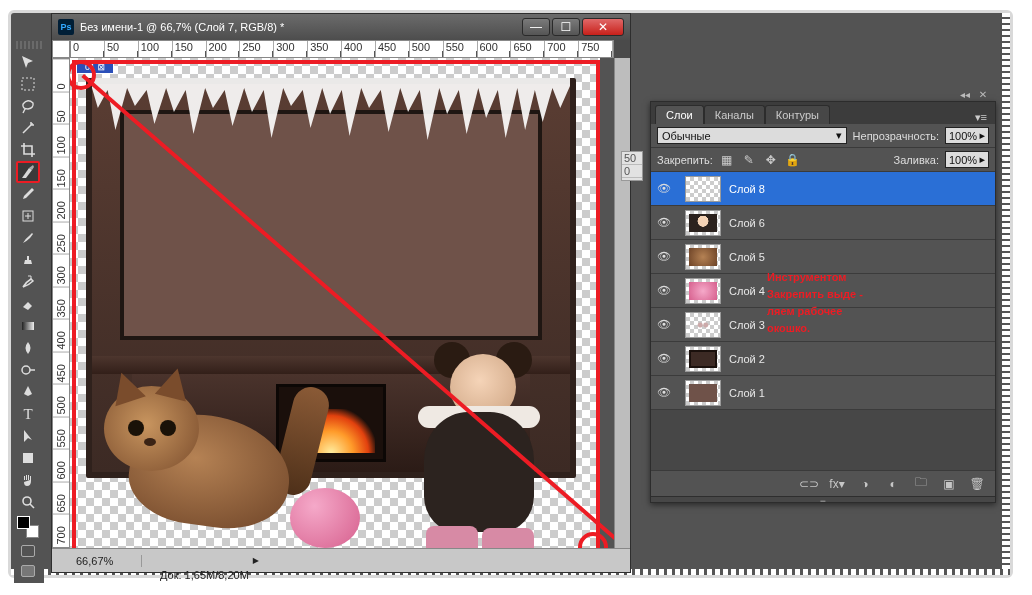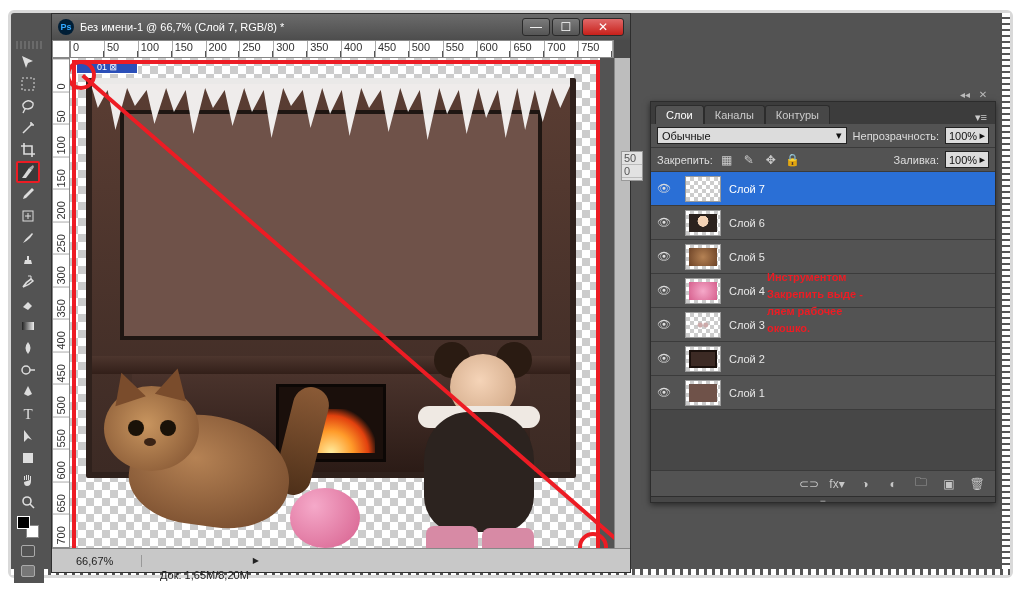--- a/index.html
+++ b/index.html
@@ -18,21 +18,21 @@
   .tool.fg-bg { height:28px; }
   .fgbg-sw { position:relative; width:22px; height:22px; }
   .fgbg-sw .fg { position:absolute; left:0; top:0; width:13px; height:13px; background:#000; border:1px solid #fff; }
   .fgbg-sw .bg { position:absolute; right:0; bottom:0; width:13px; height:13px; background:#fff; border:1px solid #888; }
   .qm { width:24px; height:20px; display:flex; align-items:center; justify-content:center; }
   .qm .box { width:14px; height:12px; border:1px solid #aaa; border-radius:2px; }
 
   
   .doc-window { position:absolute; left:40px; top:0; width:580px; height:560px; background:#4a4a4a; border:1px solid #2e2e2e; }
   .titlebar { height:26px; background: linear-gradient(#6b6b6b,#4d4d4d); display:flex; align-items:center; padding:0 6px; color:#fff; font-size:12px; }
-  .titlebar .ps-icon { width:16px; height:16px; background:#001e36; color:#31a8ff; font-weight:bold; font-size:9px; display:flex; align-items:center; justify-content:center; margin-right:6px; border-radius:8px;}
+  .titlebar .ps-icon { width:16px; height:16px; background:#001e36; color:#31a8ff; font-weight:bold; font-size:9px; display:flex; align-items:center; justify-content:center; margin-right:6px; border-radius:2px;}
   .titlebar .title-text { flex:1; white-space:nowrap; overflow:hidden;}
   .win-btns { display:flex; gap:2px; margin-left:auto;}
   .win-btn { width:28px; height:18px; border-radius:3px; display:flex; align-items:center; justify-content:center; color:#fff; font-size:12px; border:1px solid #2a2a2a;}
   .win-min { background:linear-gradient(#7a7a7a,#555);}
   .win-max { background:linear-gradient(#7a7a7a,#555);}
   .win-close { background:linear-gradient(#e06868,#c8201a); width:42px;}
 
   .ruler-h { position:absolute; left:18px; top:26px; right:16px; height:18px; background:#fff; border:1px solid #888; display:flex; font-size:9px; color:#333; overflow:hidden;}
   .ruler-h span { width:42px; border-right:1px solid #aaa; padding-left:2px; position:relative;}
   .ruler-h span::after{content:"";position:absolute;right:0;bottom:0;height:6px;width:1px;background:#555;}
@@ -74,21 +74,21 @@
   .doll .hair1{left:56px;top:0;} .doll .hair2{left:118px;top:0;}
   .doll .boots{position:absolute;left:48px;bottom:2px;width:52px;height:34px;background:#d78aa5;border-radius:8px;}
   .doll .boots2{position:absolute;left:104px;bottom:0;width:52px;height:34px;background:#d78aa5;border-radius:8px;}
 
   
   .anno-rect { position:absolute; left:2px; top:2px; right:0; bottom:0; border:4px solid #ed1c24; pointer-events:none;}
   .anno-line { position:absolute; left:14px; top:16px; width:720px; height:4px; background:#ed1c24; transform-origin:0 0; transform:rotate(41deg); pointer-events:none;}
   .circ { position:absolute; width:30px; height:30px; border:4px solid #ed1c24; border-radius:50%; pointer-events:none;}
   .circ.c1 { left:-4px; top:2px;}
   .circ.c2 { right:-8px; bottom:-4px;}
-  .slice-badge { position:absolute; left:6px; top:2px; background:#2b4fb8; color:#fff; font-size:9px; padding:1px 20px; border:1px solid #fff;}
+  .slice-badge { position:absolute; left:6px; top:2px; background:#2b4fb8; color:#fff; font-size:9px; padding:1px 8px; border:1px solid #fff;}
 
   .scroll-v { position:absolute; right:0; top:44px; bottom:24px; width:16px; background:#bdbdbd; border-left:1px solid #888;}
   .statusbar { position:absolute; left:0; bottom:0; right:0; height:24px; background:#c8c8c8; border-top:1px solid #888; display:flex; align-items:center; font-size:11px; color:#222;}
   .statusbar .zoom { width:90px; padding-left:24px; border-right:1px solid #999;}
   .statusbar .docsize { padding-left:18px;margin-top:28px;}
   .statusbar .tri { margin-left:4px; font-size:8px;}
 
   
   .doc-behind { position:absolute; left:610px; top:138px; width:22px; height:30px; background:#e2e2e2; display:flex; flex-direction:column; font-size:8px; color:#555; border:1px solid #999;}
   .doc-behind span{border-bottom:1px solid #bbb;padding-left:2px;}
@@ -407,21 +407,21 @@
         <span>100%</span>
           <span>▸</span>
       </div>
     </div>
     <div class="layers-list" id="layersList">
         <div class="layer sel">
           <div class="vis">👁</div>
           <div class="thumb">
             <div class="inner" style=""></div>
           </div>
-          <div class="name">Слой 7</div>
+          <div class="name">Слой 8</div>
         </div>
         <div class="layer">
           <div class="vis">👁</div>
           <div class="thumb">
             <div class="inner" style="background:radial-gradient(circle at 50% 40%,#f3d2b5 30%,#2b221e 32%);"></div>
           </div>
           <div class="name">Слой 6</div>
         </div>
         <div class="layer">
           <div class="vis">👁</div>

